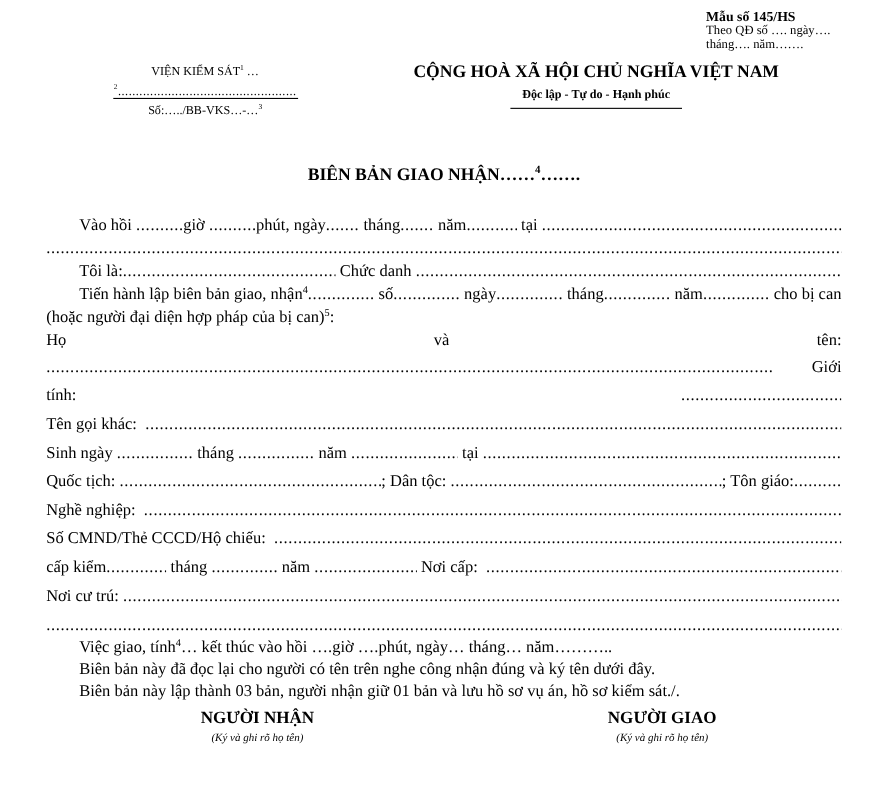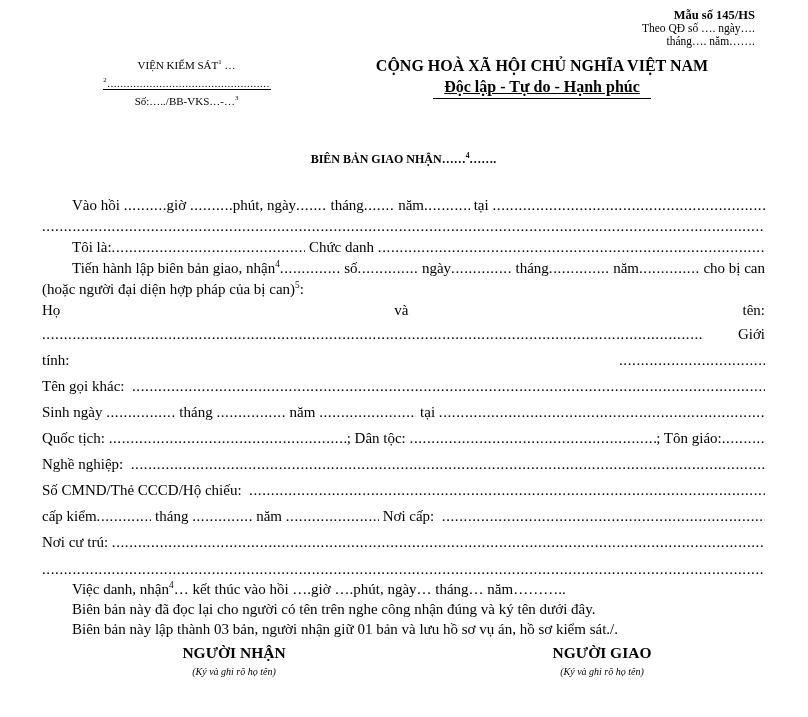--- a/index.html
+++ b/index.html
@@ -1,33 +1,33 @@
 <!DOCTYPE html>
 <html><head>
 <meta charset="utf-8">
 <style>
   html,body{margin:0;padding:0;background:#fff;color:#000;}
   body{width:808px;height:717px;font-family:"Liberation Serif","DejaVu Serif",serif;font-size:15px;overflow:hidden;}
   .page{padding:8px 43px 0 42px;position:relative;height:709px;box-sizing:border-box;}
   sup{font-size:62%;vertical-align:super;line-height:0;}
   
-  .meta{width:-moz-fit-content;width:fit-content;margin:0 10px 0 auto;text-align:right;font-size:11.5px;line-height:12.5px;}
+  .meta{width:-moz-fit-content;width:fit-content;margin:0 10px 0 auto;text-align:left;font-size:11.5px;line-height:12.5px;}
   .meta .model{font-weight:bold;font-size:12.5px;line-height:14px;}
   
   .hdr{display:flex;margin-top:8px;}
   .hdr-left{width:265px;margin-left:12px;text-align:center;font-size:11px;}
   .agency{line-height:20px;}
   .agency2{line-height:16px;letter-spacing:0.5px;}
   .sep{width:168px;border-top:1.5px solid #000;margin:-2px auto 1px auto;}
   .docnum{line-height:20px;}
   .hdr-right{flex:1;text-align:center;}
   .nat{font-weight:bold;font-size:16px;line-height:21px;}
-  .motto{display:inline-block;font-weight:bold;font-size:16px;line-height:21px;border-bottom:1.8px solid #000;padding:0 11px 1px 11px;text-decoration:underline;}
-  
-  .title{text-align:center;font-weight:bold;font-size:12px;margin-top:38px;line-height:21px;}
+  .motto{display:inline-block;font-weight:bold;font-size:11px;line-height:21px;border-bottom:1.8px solid #000;padding:0 11px 1px 11px;}
+  
+  .title{text-align:center;font-weight:bold;font-size:16px;margin-top:38px;line-height:21px;}
   
   .body{margin-top:25px;}
   .row{display:flex;align-items:baseline;white-space:pre;overflow:hidden;justify-content:space-between;}
   .a{height:21px;line-height:21px;}
   .frow{height:26px;line-height:26px;}
   .crow{height:20px;line-height:20px;}
   .p{white-space:pre;overflow:hidden;}
   .ind{padding-left:30px;}
   .fill{overflow:hidden;white-space:nowrap;letter-spacing:0.6px;}
   .spread{justify-content:space-between;}
@@ -184,21 +184,21 @@
 
     <div class="row frow">
       <span>Nơi cư trú: </span>
       <span class="fill" style="flex:1 1 0%">........................................................................................................................................................................................................................</span>
     </div>
 
     <div class="closing">
       <div class="row crow">
         <span class="fill" style="flex:1 1 0%">........................................................................................................................................................................................................................</span>
       </div>
-      <div class="p crow ind"><span>Việc danh, nhận</span><sup>4</sup><span>… kết thúc vào hồi ….giờ ….phút, ngày… tháng… năm………..</span></div>
+      <div class="p crow ind"><span>Việc giao, tính</span><sup>4</sup><span>… kết thúc vào hồi ….giờ ….phút, ngày… tháng… năm………..</span></div>
       <div class="p crow ind">Biên bản này đã đọc lại cho người có tên trên nghe công nhận đúng và ký tên dưới đây.</div>
       <div class="p crow ind">Biên bản này lập thành 03 bản, người nhận giữ 01 bản và lưu hồ sơ vụ án, hồ sơ kiểm sát./.</div>
     </div>
 
     <div class="sig">
       <div class="sig-col">
         <div class="sig-title">NGƯỜI NHẬN</div>
         <div class="sig-note">(Ký và ghi rõ họ tên)</div>
       </div>
       <div class="sig-col right">

